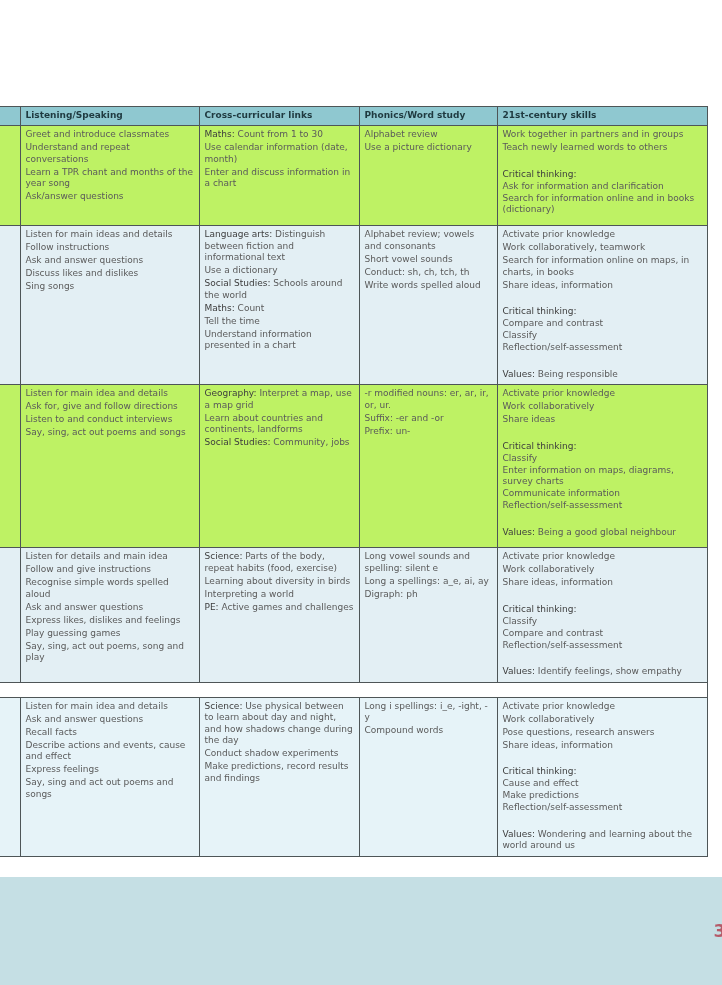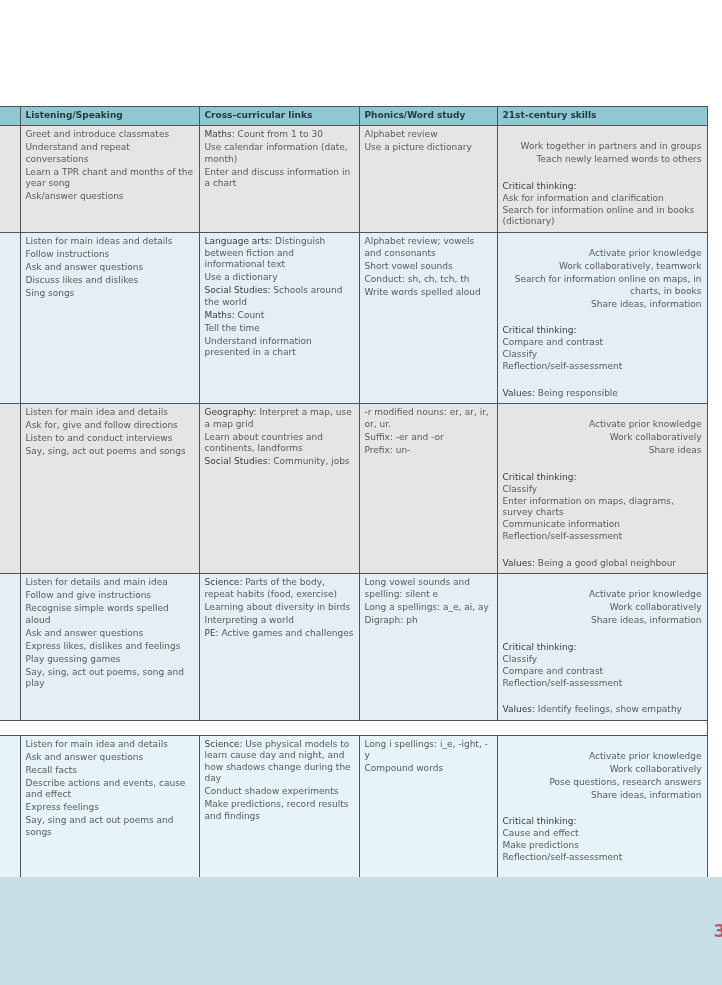--- a/index.html
+++ b/index.html
@@ -20,28 +20,28 @@
     font-size:9px; line-height:11.5px;
     text-align:left;
   }
   .tbl th {
     background:#8fc8d0; color:#1f3a40; font-weight:bold;
     height:12px; padding:3px 5px;
     font-size:9px;
   }
   .tbl td.stub { padding:0; border-left:none; }
   .tbl th.stub { border-left:none; }
-  tr.white td { background:#e5e5e5; }
+  tr.white td { background:#bef264; }
   tr.blue td { background:#e3eff4; }
   tr.lblue td { background:#e6f3f8; }
   tr.gap td { background:#ffffff; height:14px; padding:0; border-left:none; }
   .line { display:block; margin-bottom:1.5px; }
   .bold { font-weight:normal; color:#3d3d3d; }
   .block { margin-top:15px; }
-  .block:first-child { margin-top:12px;text-align:right; }
+  .block:first-child { margin-top:0; }
   .ct-items .line { margin-bottom:0.5px; }
   .footer {
     position:absolute; left:0; top:877px; width:722px; height:108px;
     background:#c5dfe4;
   }
   .pagenum {
     position:absolute; right:-4px; top:920px;
     font-size:18px; color:#b55a68; font-weight:bold;
     font-family:"DejaVu Sans", sans-serif;
   }
@@ -213,21 +213,21 @@
         <td class="stub"></td>
         <td>
           <span class="line">Listen for main idea and details</span>
           <span class="line">Ask and answer questions</span>
           <span class="line">Recall facts</span>
           <span class="line">Describe actions and events, cause and effect</span>
           <span class="line">Express feelings</span>
           <span class="line">Say, sing and act out poems and songs</span>
         </td>
         <td>
-          <span class="line"><span class="bold">Science:</span><span> Use physical models to learn cause day and night, and how shadows change during the day</span></span>
+          <span class="line"><span class="bold">Science:</span><span> Use physical between to learn about day and night, and how shadows change during the day</span></span>
           <span class="line"><span>Conduct shadow experiments</span></span>
           <span class="line"><span>Make predictions, record results and findings</span></span>
         </td>
         <td>
           <span class="line">Long i spellings: i_e, -ight, -y</span>
           <span class="line">Compound words</span>
         </td>
         <td>
           <div class="block">
             <span class="line">Activate prior knowledge</span>

